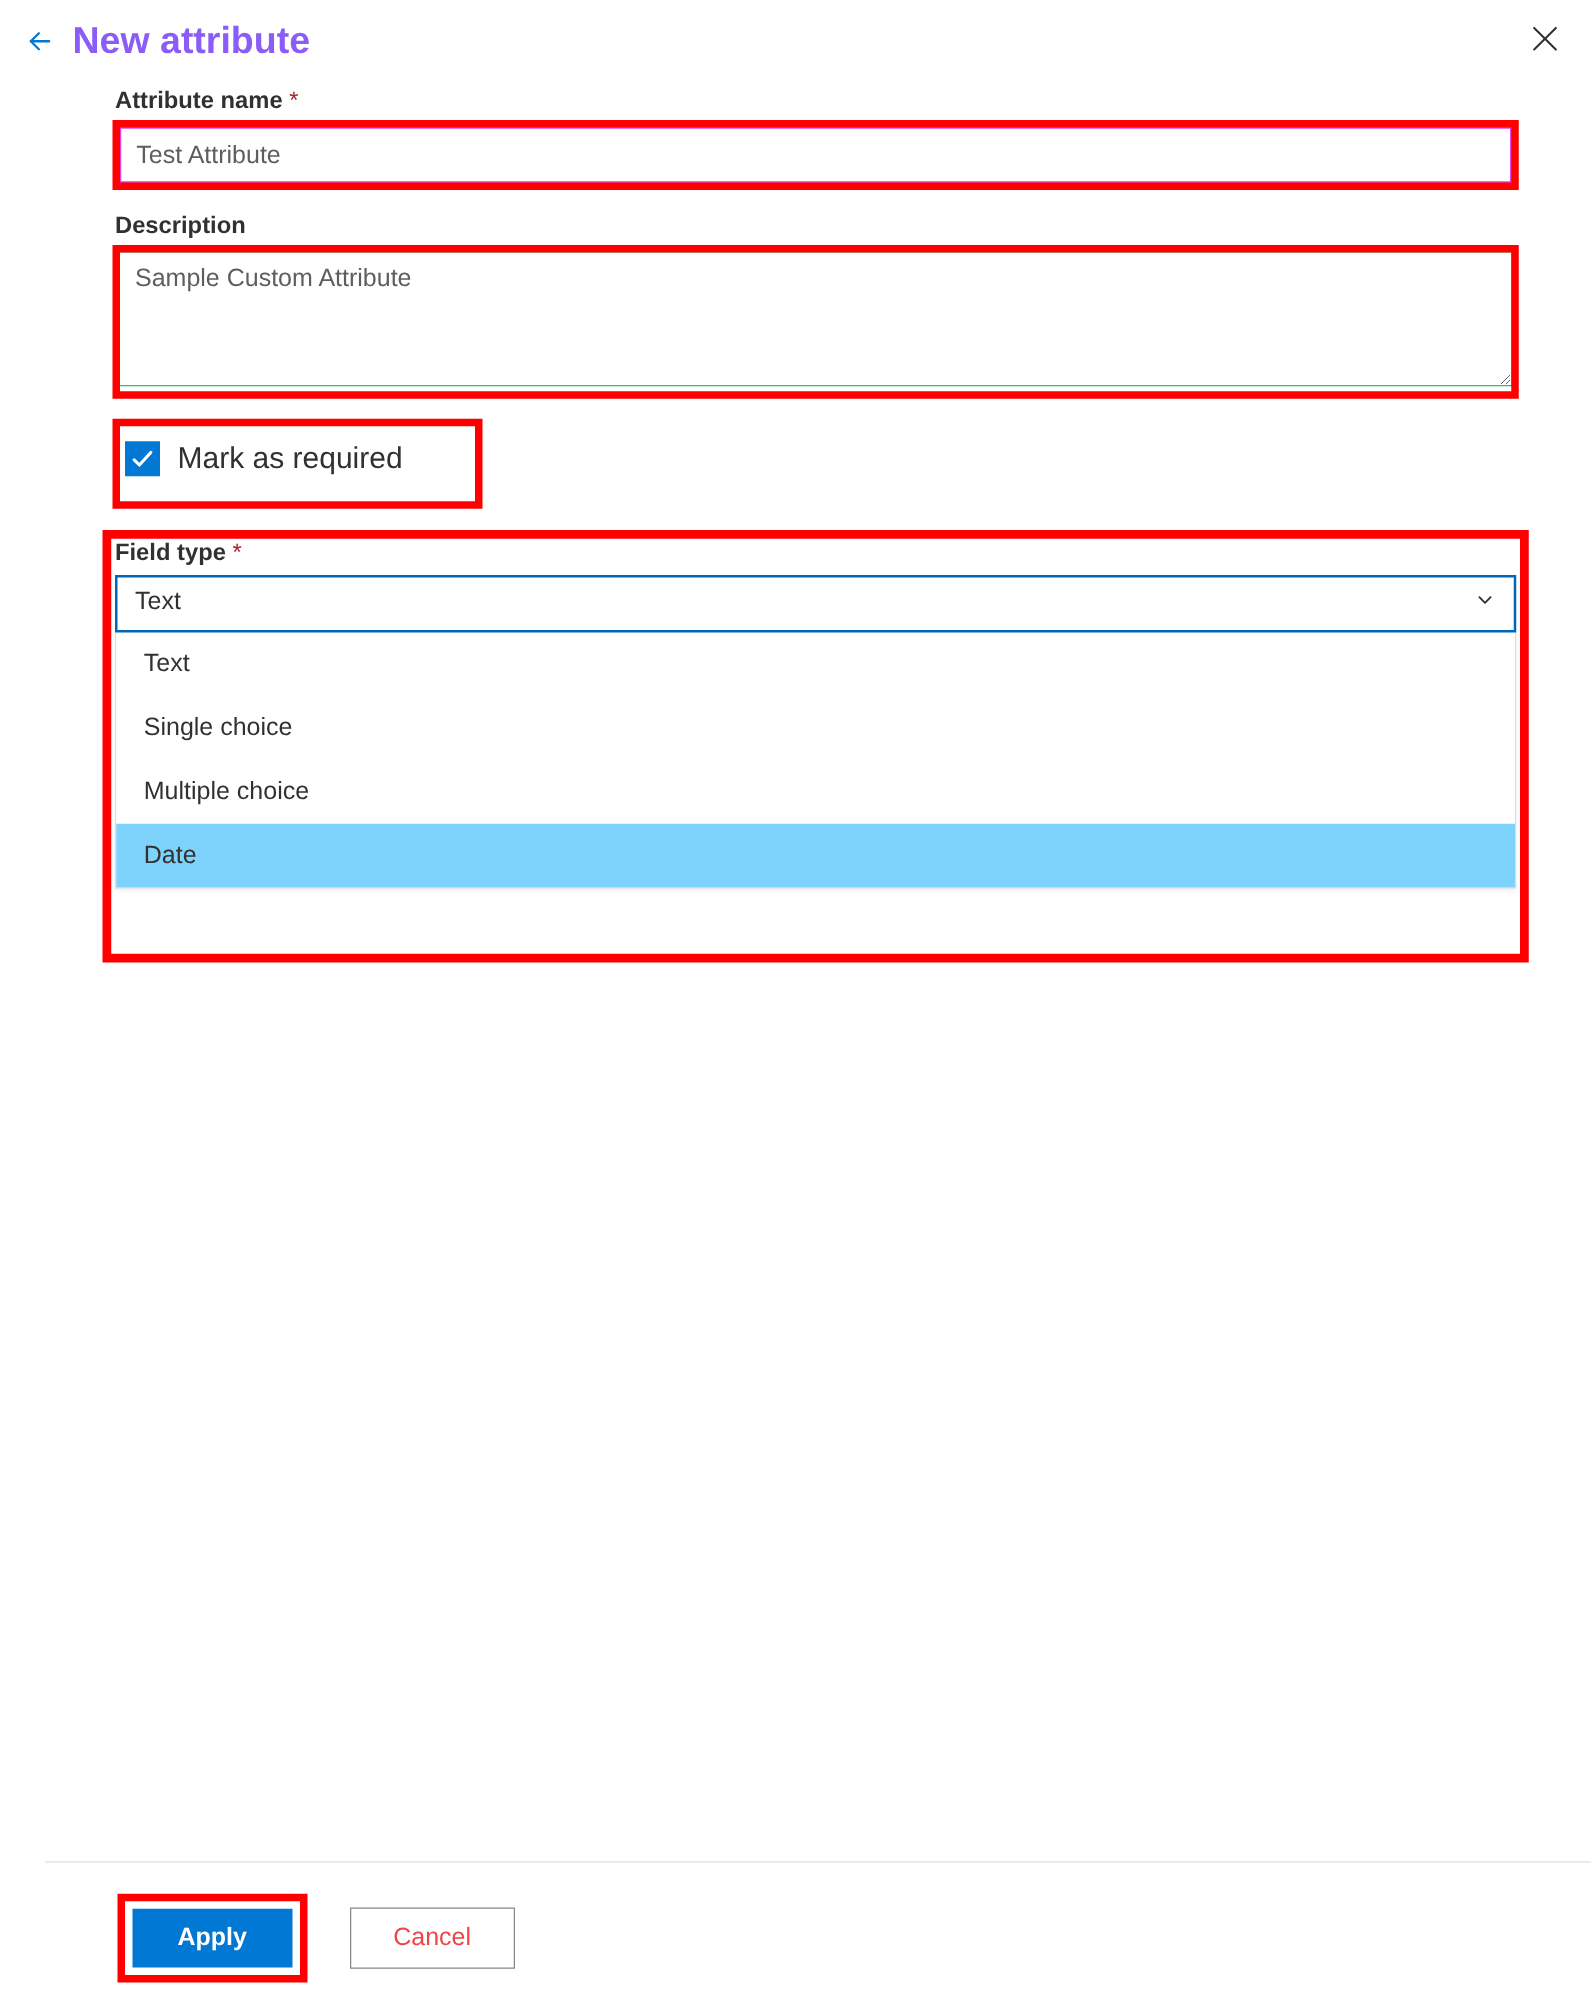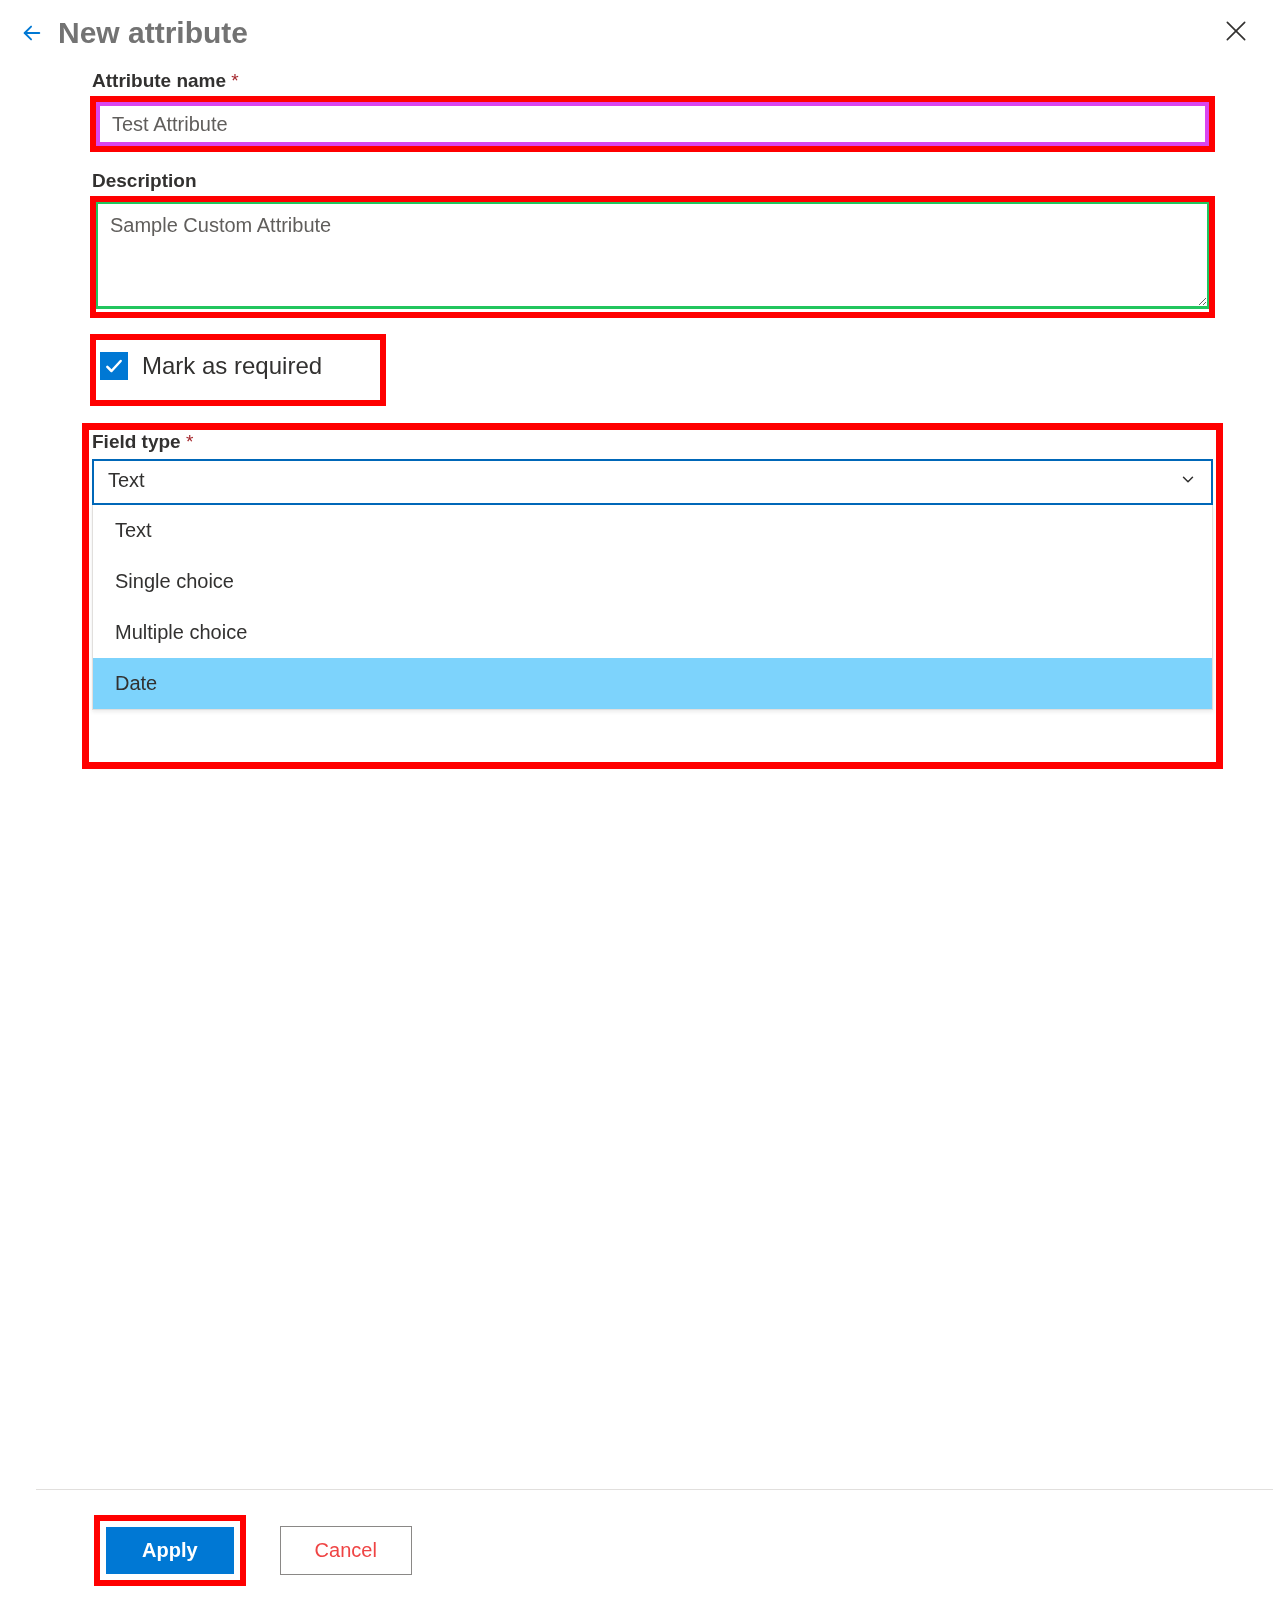--- a/index.html
+++ b/index.html
@@ -34,21 +34,21 @@
     align-items: center;
     justify-content: center;
     color:#0078d4;
     margin-right: 14px;
     cursor: pointer;
   }
   .back-arrow svg { stroke:#0078d4; }
   .title {
     font-size: 30px;
     font-weight:600;
-    color:#737373;
+    color:#8b5cf6;
   }
   .close-x {
     position:absolute;
     right:22px;
     top:18px;
     width:28px;
     height:28px;
     cursor:pointer;
     color:#323130;
   }
@@ -65,32 +65,32 @@
   }
   .req-star { color:#a4262c; font-weight:normal; }
   .text-input {
     width:100%;
     box-sizing:border-box;
     height:46px;
     padding:8px 12px;
     font-size:20px;
     font-family:inherit;
     color:#605e5c;
-    border:5px solid #d946ef;
+    border:2px solid #d946ef;
     background:#fff;
   }
   .textarea {
     width:100%;
     box-sizing:border-box;
     height:108px;
     padding:10px 12px;
     font-size:20px;
     font-family:inherit;
     color:#605e5c;
-    border:3px solid #22c55e;
+    border:1px solid #22c55e;
     background:#fff;
     resize:both;
   }
 
   .attr-name-wrap { position:relative; padding:3px; }
   .attr-name-redbox {
     position:absolute;
     left:-2px; right:-2px; top:-2px; bottom:-2px;
     border:6px solid #ff0000;
     pointer-events:none;

